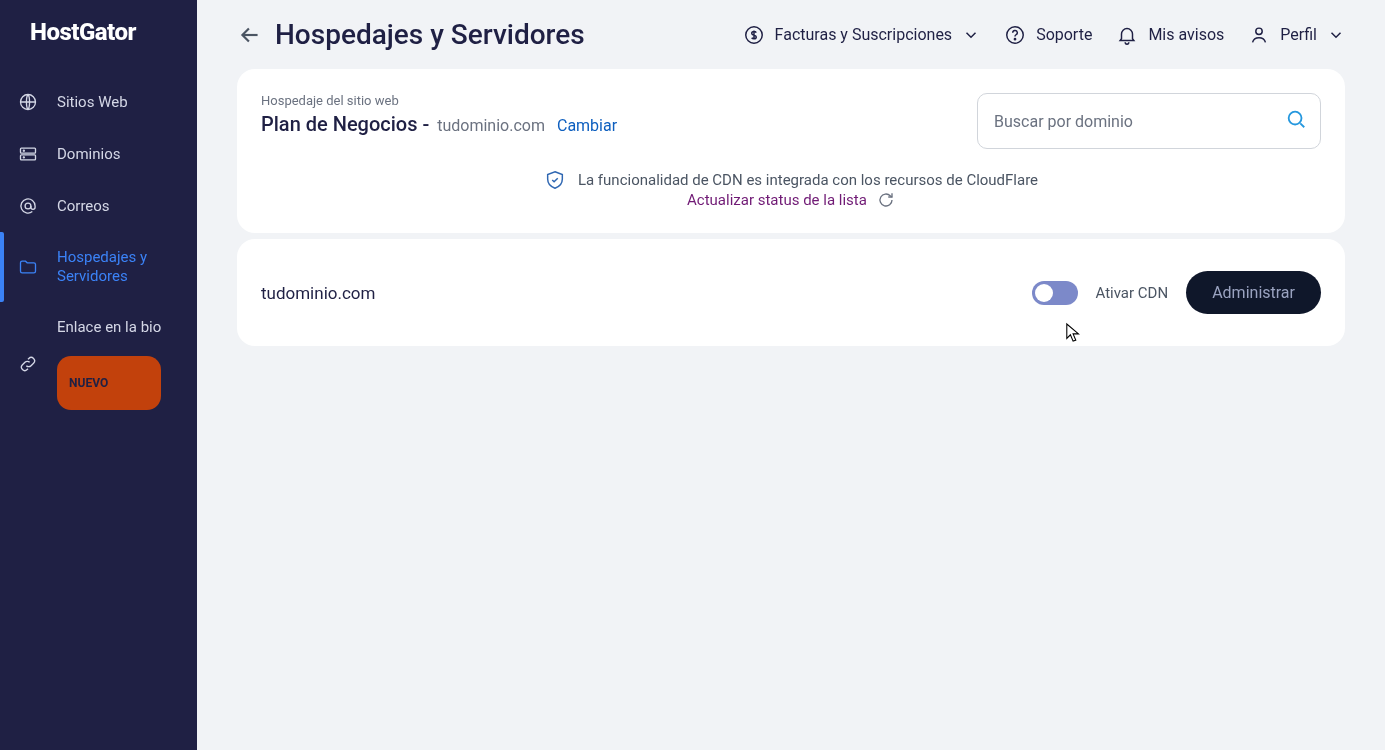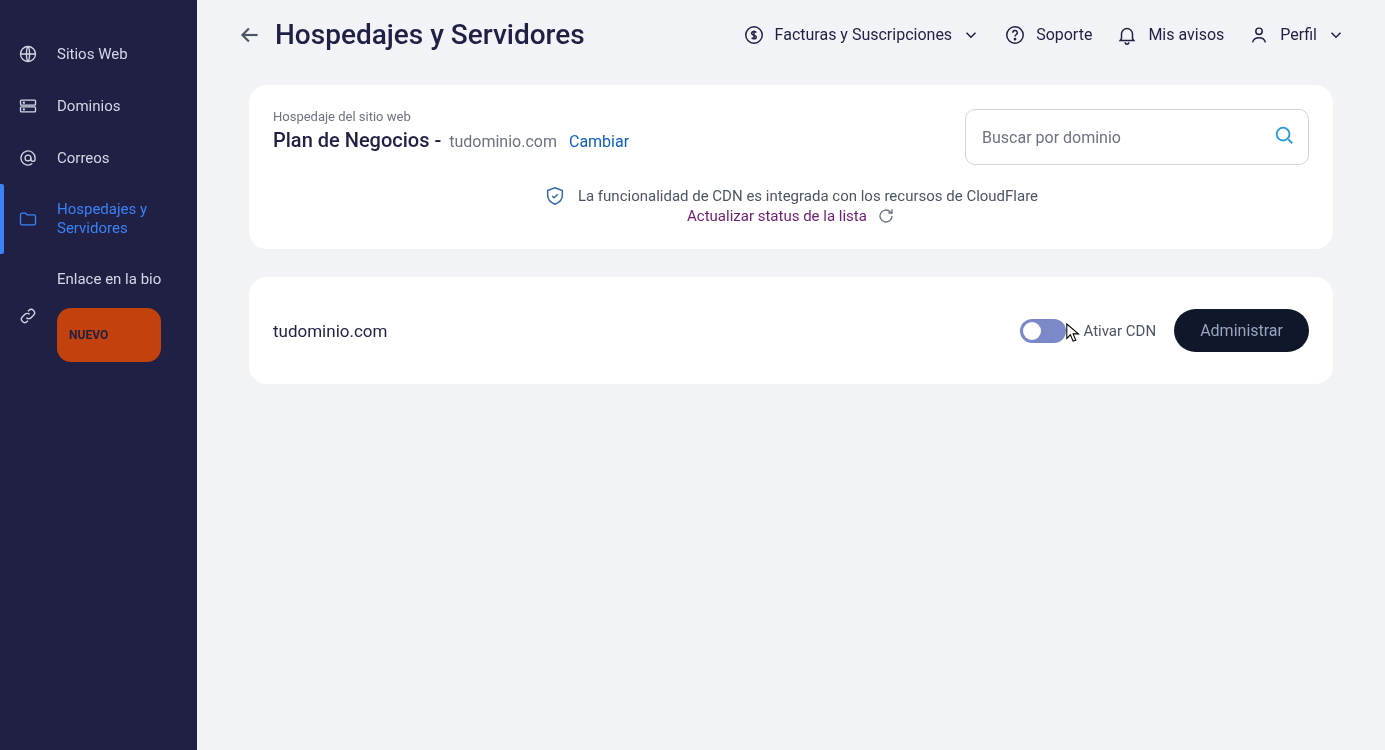--- a/index.html
+++ b/index.html
@@ -24,21 +24,21 @@
   .back-title { display:flex; align-items:center; gap:12px; flex:0 0 auto; }
   .back-btn { color:#4b5563; cursor:pointer; display:flex; }
   .back-btn svg { width:26px; height:26px; stroke:#4b5563; }
   .page-title { font-size:28px; font-weight:500; color:#1f2044; }
   .topbar-spacer { flex:1; }
   .top-actions { display:flex; align-items:center; gap:24px; }
   .top-link { display:flex; align-items:center; gap:10px; color:#1f2044; font-size:16px; cursor:pointer; }
   .top-link svg.icon { width:22px; height:22px; stroke:#1f2044; }
   .top-link svg.chev { width:18px; height:18px; stroke:#1f2044; }
 
-  .content { padding:0 52px; display:flex; flex-direction:column; gap:28px;margin-top:16px; }
+  .content { padding:0 40px; display:flex; flex-direction:column; gap:6px; }
 
   .card { background:#fff; border-radius:18px; padding:24px; }
 
   .card-header { display:flex; align-items:flex-start; justify-content:space-between; gap:20px; }
   .header-left { display:flex; flex-direction:column; gap:4px; }
   .kicker { font-size:13px; color:#6b7280; }
   .plan-line { display:flex; align-items:baseline; gap:8px; font-size:20px; }
   .plan-name { font-weight:500; color:#1f2044; }
   .plan-domain { color:#6b7280; font-size:16px; }
   .change-link { color:#0e5fbf; font-size:16px; cursor:pointer; margin-left:4px; }
@@ -64,20 +64,21 @@
   .manage-btn { background:#0f172a; color:#9aa3c0; border:none; border-radius:24px; padding:12px 26px; font-size:16px; cursor:pointer; }
 
   
   .cursor { position:absolute; left:1065px; top:322px; pointer-events:none; }
   .cursor svg { width:18px; height:22px; }
 </style>
 </head>
 <body>
 
 <aside class="sidebar">
+  <div class="logo">HostGator</div>
   <nav class="nav">
     <div class="nav-item">
       <span class="nav-icon">
         <svg viewBox="0 0 24 24" fill="none" stroke-width="1.6">
             <circle cx="12" cy="12" r="9"></circle>
             <path d="M3 12h18M12 3c2.5 3 2.5 15 0 18M12 3c-2.5 3-2.5 15 0 18"></path>
           </svg>
       </span>
       <span class="nav-label">Sitios Web</span>
     </div>

